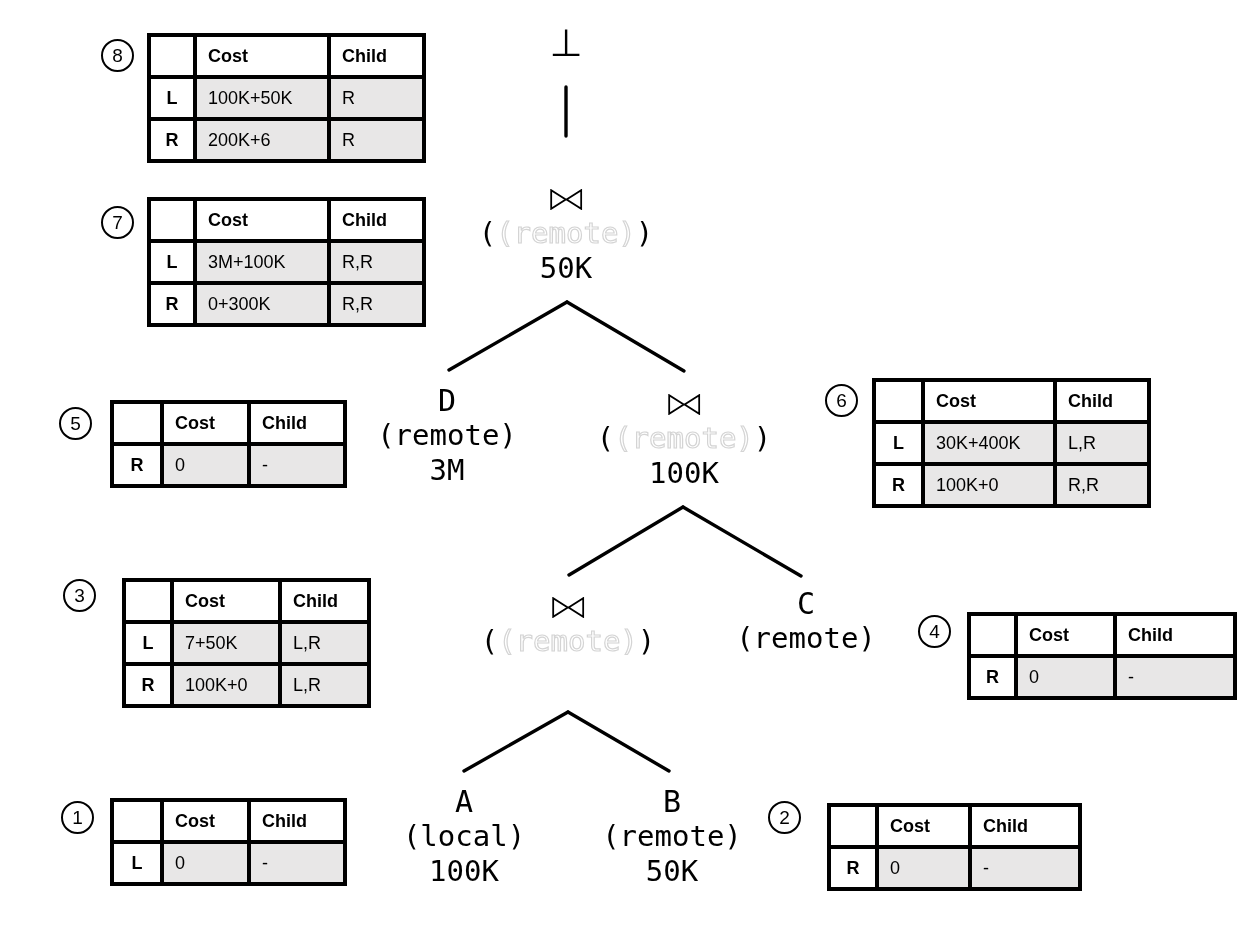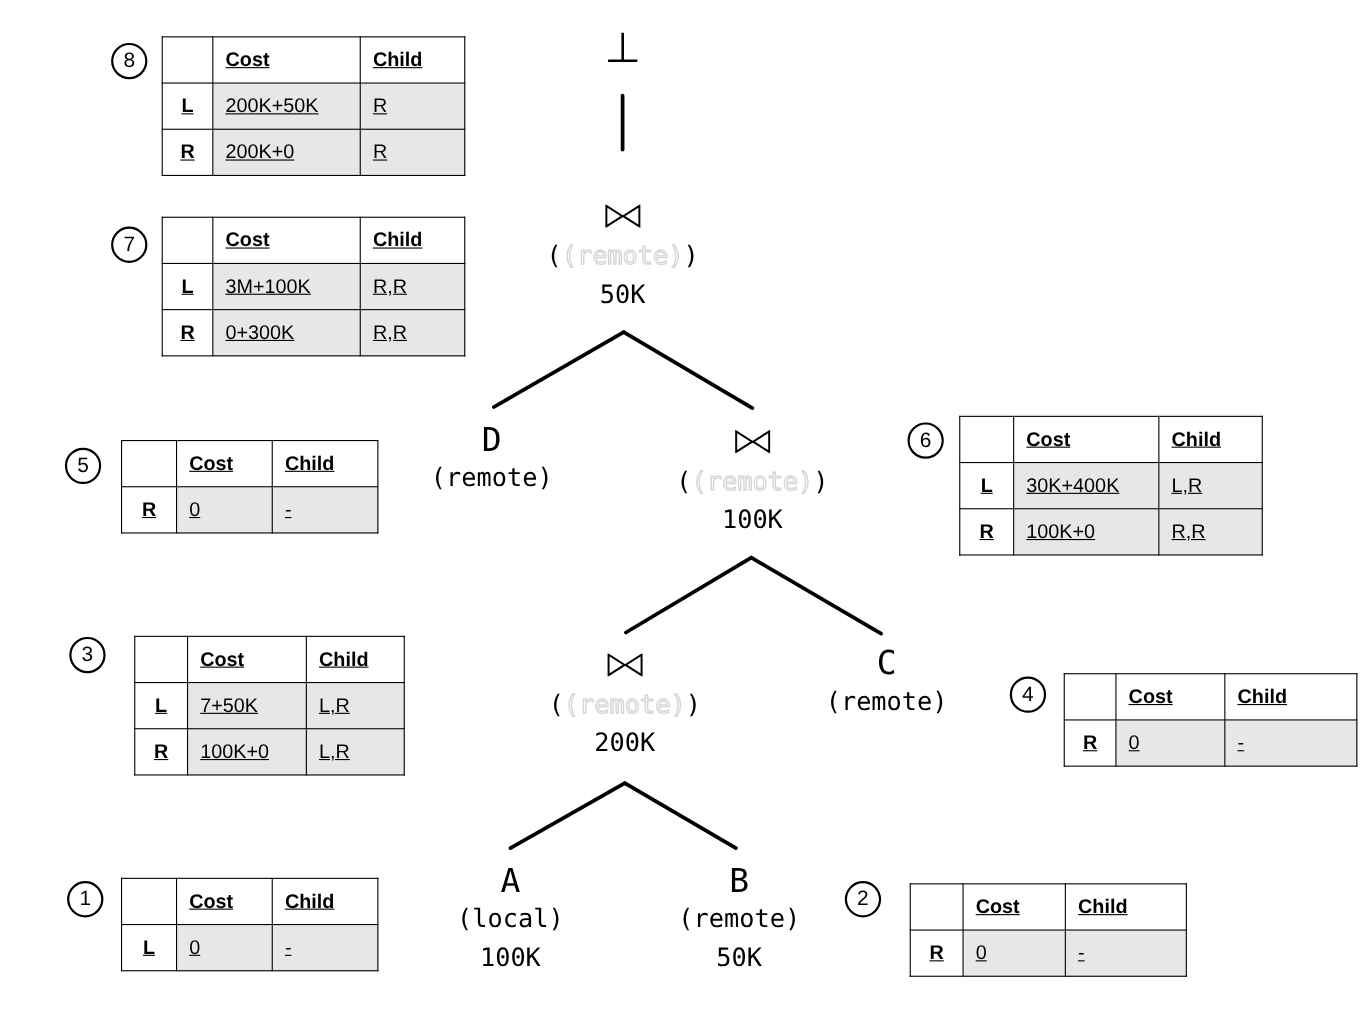--- a/index.html
+++ b/index.html
@@ -16,37 +16,37 @@
     justify-content:center; font-size:19px; line-height:1;
   }
   #c8{left:101px;top:39px} #c7{left:101px;top:206px}
   #c5{left:59px;top:407px} #c6{left:825px;top:384px}
   #c3{left:63px;top:579px} #c4{left:918px;top:615px}
   #c1{left:61px;top:801px} #c2{left:768px;top:801px}
 
   
   .ctab { position:absolute; border-collapse:collapse; background:#fff; }
   .ctab th, .ctab td {
-    border:1px solid #000000; height:42px; box-sizing:border-box;
-    font-size:18px; vertical-align:middle; padding:0 6px 0 11px; text-align:left;text-decoration:underline;
+    border:4px solid #000000; height:42px; box-sizing:border-box;
+    font-size:18px; vertical-align:middle; padding:0 6px 0 11px; text-align:left;
   }
   .ctab th { font-weight:bold; background:#fff; }
   .ctab th.rl { text-align:center; padding:0; }
   .ctab td { background:#e8e7e7; font-weight:normal; }
   #t8{left:147px;top:33px}  #t7{left:147px;top:197px}
   #t5{left:110px;top:400px} #t6{left:872px;top:378px}
   #t3{left:122px;top:578px} #t4{left:967px;top:612px}
   #t1{left:110px;top:798px} #t2{left:827px;top:803px}
 
   
   .node {
     position:absolute; transform:translateX(-50%); text-align:center;
     font-family:"DejaVu Sans Mono", monospace; white-space:nowrap;
   }
-  .node .ln { height:35px; line-height:35px; font-size:23px; }
+  .node .ln { height:35px; line-height:35px; font-size:29px; }
   .node .nm { font-size:30px; }
   .ghost { color:#ffffff; -webkit-text-stroke:1.2px #d4d4d4; }
   .bowtie { display:inline-block; vertical-align:-2px; }
   .term {
     position:absolute; transform:translateX(-50%);
     font-family:"DejaVu Sans", sans-serif; font-size:38px; line-height:1;
   }
   #n-term{left:566px;top:24px}
   #n-root{left:566px;top:181px}
   #n-d{left:447px;top:383px}   #n-j2{left:684px;top:386px}
@@ -81,20 +81,21 @@
           </g>
         </svg>
     </div>
     <div class="ln"><span>(</span><span class="ghost">(remote)</span><span>)</span></div>
     <div class="ln">50K</div>
   </div>
 
   <div class="node" id="n-d">
     <div class="ln nm">D</div>
     <div class="ln">(remote)</div>
+    <div class="ln">3M</div>
   </div>
 
   <div class="node" id="n-j2">
     <div class="ln">
       <svg class="bowtie" width="33" height="21" viewBox="0 0 33 21">
           <g fill="none" stroke="#000" stroke-width="1.8" stroke-linejoin="miter">
             <path d="M1.5,1.2 L1.5,19.8 L16.1,10.5 Z"></path>
             <path d="M31.5,1.2 L31.5,19.8 L16.9,10.5 Z"></path>
           </g>
         </svg>
@@ -106,21 +107,20 @@
   <div class="node" id="n-j3">
     <div class="ln">
       <svg class="bowtie" width="33" height="21" viewBox="0 0 33 21">
           <g fill="none" stroke="#000" stroke-width="1.8" stroke-linejoin="miter">
             <path d="M1.5,1.2 L1.5,19.8 L16.1,10.5 Z"></path>
             <path d="M31.5,1.2 L31.5,19.8 L16.9,10.5 Z"></path>
           </g>
         </svg>
     </div>
     <div class="ln"><span>(</span><span class="ghost">(remote)</span><span>)</span></div>
-    <div class="ln">200K</div>
   </div>
 
   <div class="node" id="n-c">
     <div class="ln nm">C</div>
     <div class="ln">(remote)</div>
   </div>
 
   <div class="node" id="n-a">
     <div class="ln nm">A</div>
     <div class="ln">(local)</div>
@@ -138,26 +138,26 @@
     </div>
   <table class="ctab" id="t8">
       <tbody>
     <tr>
       <th class="rl" style="width:46px"></th>
       <th style="width:134px">Cost</th>
       <th style="width:95px">Child</th>
     </tr>
     <tr>
       <th class="rl">L</th>
-      <td>200K+50K</td>
+      <td>100K+50K</td>
       <td>R</td>
     </tr>
     <tr>
       <th class="rl">R</th>
-      <td>200K+0</td>
+      <td>200K+6</td>
       <td>R</td>
     </tr>
   </tbody>
     </table>
 
   <div class="circle" id="c7">
       <span>7</span>
     </div>
   <table class="ctab" id="t7">
       <tbody>

